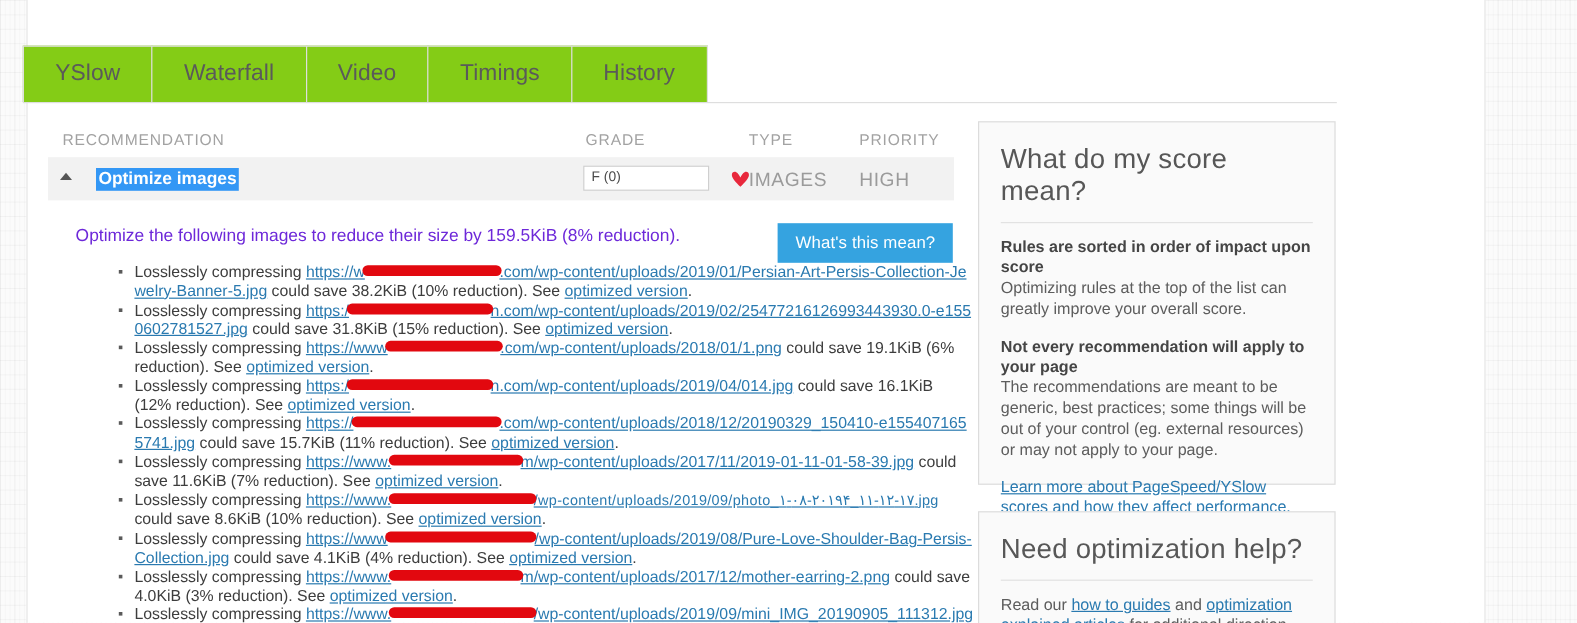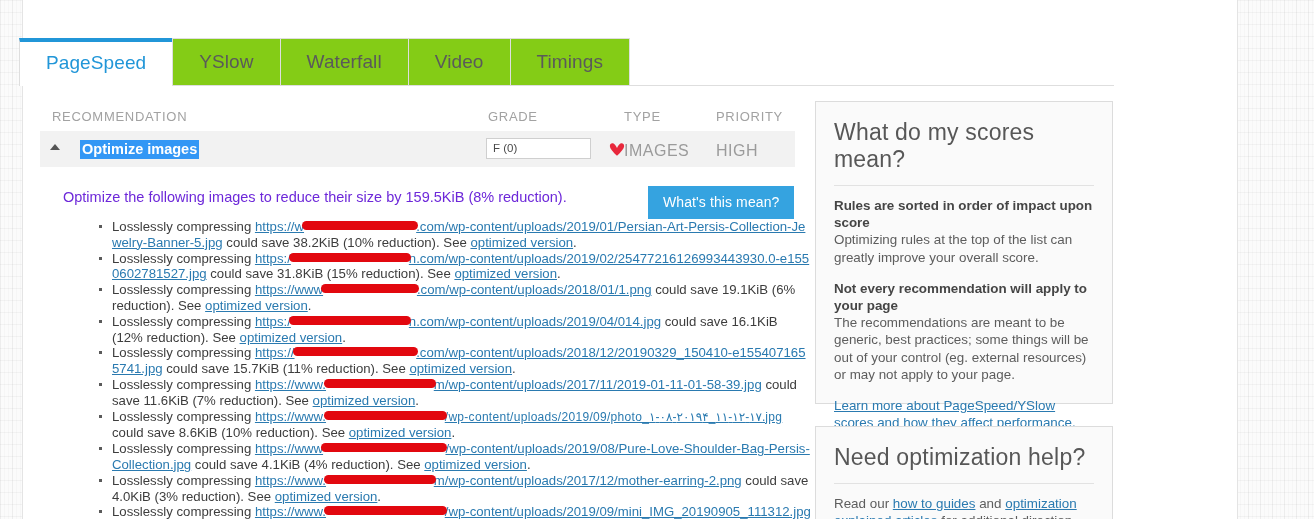--- a/index.html
+++ b/index.html
@@ -245,34 +245,34 @@
     text-decoration: underline;
   }
 </style>
 </head>
 <body>
 
 <div class="page-wrap">
   <div class="sheet"></div>
 
   <div class="tabs">
-    <div class="tab active">
-      <span class="tab-label">PageSpeed</span>
-    </div>
     <div class="tab">
       <span class="tab-label">YSlow</span>
     </div>
     <div class="tab">
       <span class="tab-label">Waterfall</span>
     </div>
     <div class="tab">
       <span class="tab-label">Video</span>
     </div>
     <div class="tab">
       <span class="tab-label">Timings</span>
+    </div>
+    <div class="tab">
+      <span class="tab-label">History</span>
     </div>
   </div>
 
   <div class="col-head ch-recommendation">RECOMMENDATION</div>
   <div class="col-head ch-grade">GRADE</div>
   <div class="col-head ch-type">TYPE</div>
   <div class="col-head ch-priority">PRIORITY</div>
 
   <div class="rule-row">
     <div class="rule-toggle"></div>
@@ -296,21 +296,21 @@
         <li class="finding"><span>Losslessly compressing </span><a href="#"><span>https://</span><span class="redact">www.persiscollection</span><span>.com/wp-content/uploads/2018/12/20190329_150410-e1554071655741.jpg</span></a><span> could save 15.7KiB (11% reduction). See </span><a href="#" class="opt">optimized version</a><span>.</span></li>
         <li class="finding"><span>Losslessly compressing </span><a href="#"><span>https://www.</span><span class="redact">persiscollection.co</span><span>m/wp-content/uploads/2017/11/2019-01-11-01-58-39.jpg</span></a><span> could save 11.6KiB (7% reduction). See </span><a href="#" class="opt">optimized version</a><span>.</span></li>
         <li class="finding"><span>Losslessly compressing </span><a href="#"><span>https://www.</span><span class="redact">persiscollection.com</span><span class="persian">/wp-content/uploads/2019/09/photo_٢٠١٩-٠٨-١۴_١٧-١٢-١١.jpg</span></a><span> could save 8.6KiB (10% reduction). See </span><a href="#" class="opt">optimized version</a><span>.</span></li>
         <li class="finding"><span>Losslessly compressing </span><a href="#"><span>https://www</span><span class="redact">.persiscollection.com</span><span>/wp-content/uploads/2019/08/Pure-Love-Shoulder-Bag-Persis-Collection.jpg</span></a><span> could save 4.1KiB (4% reduction). See </span><a href="#" class="opt">optimized version</a><span>.</span></li>
         <li class="finding"><span>Losslessly compressing </span><a href="#"><span>https://www.</span><span class="redact">persiscollection.co</span><span>m/wp-content/uploads/2017/12/mother-earring-2.png</span></a><span> could save 4.0KiB (3% reduction). See </span><a href="#" class="opt">optimized version</a><span>.</span></li>
         <li class="finding"><span>Losslessly compressing </span><a href="#"><span>https://www.</span><span class="redact">persiscollection.com</span><span>/wp-content/uploads/2019/09/mini_IMG_20190905_111312.jpg</span></a></li>
       </ul>
   </div>
 
   <div class="side-panel" id="panel-scores">
-    <div class="panel-title">What do my scores mean?</div>
+    <div class="panel-title">What do my score mean?</div>
     <div class="panel-body">
       <p>
         <strong>Rules are sorted in order of impact upon score</strong><br>
         <span>Optimizing rules at the top of the list can greatly improve your overall score.</span>
       </p>
       <p>
         <strong>Not every recommendation will apply to your page</strong><br>
         <span>The recommendations are meant to be generic, best practices; some things will be out of your control (eg. external resources) or may not apply to your page.</span>
       </p>
       <p>

